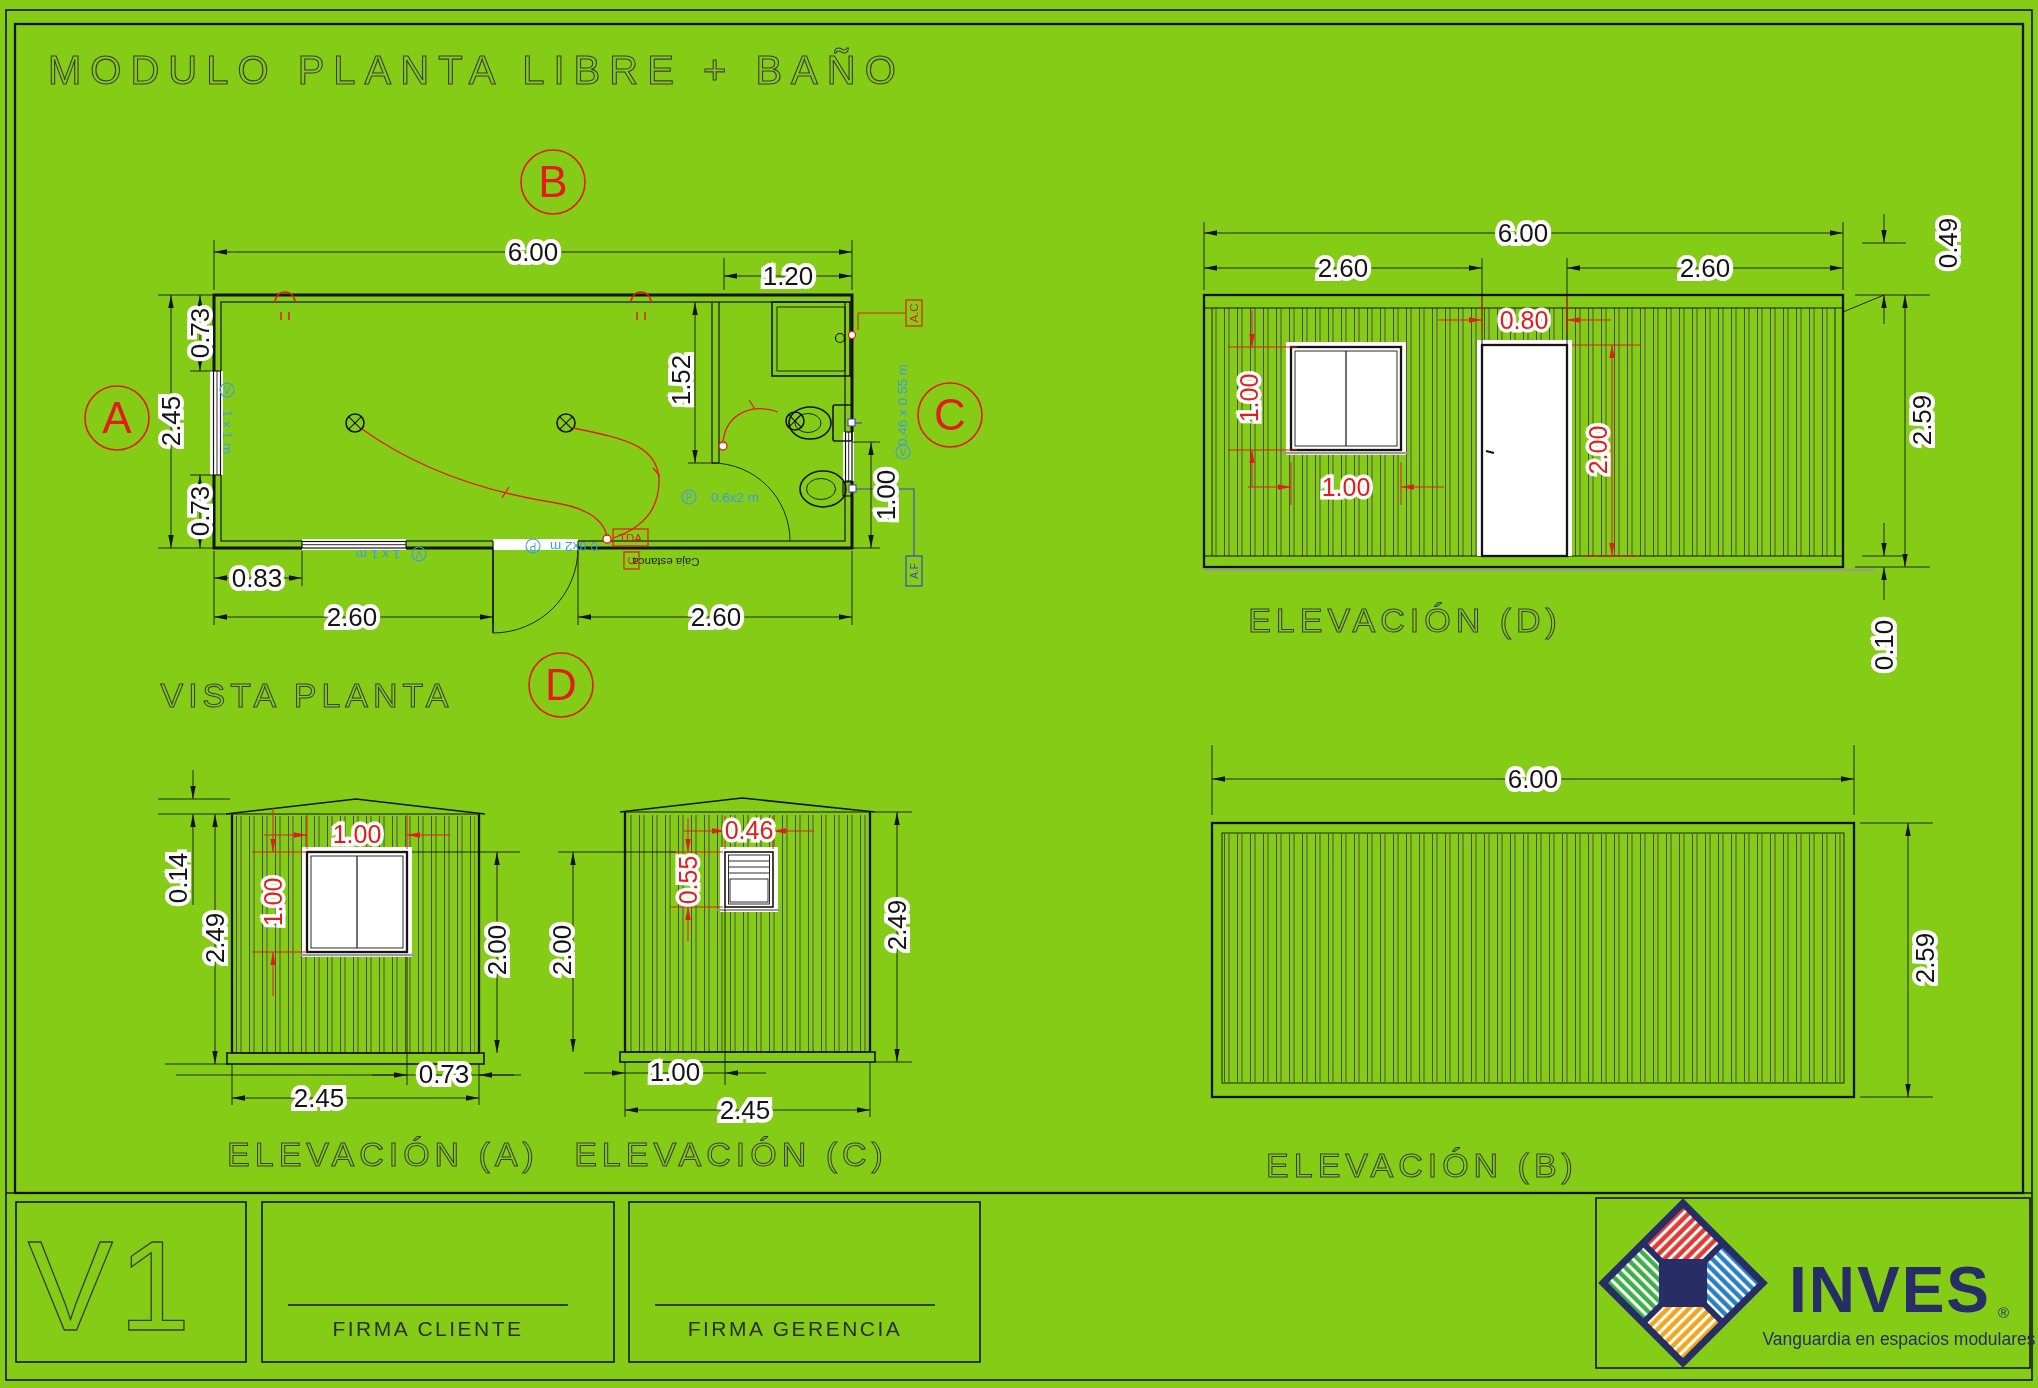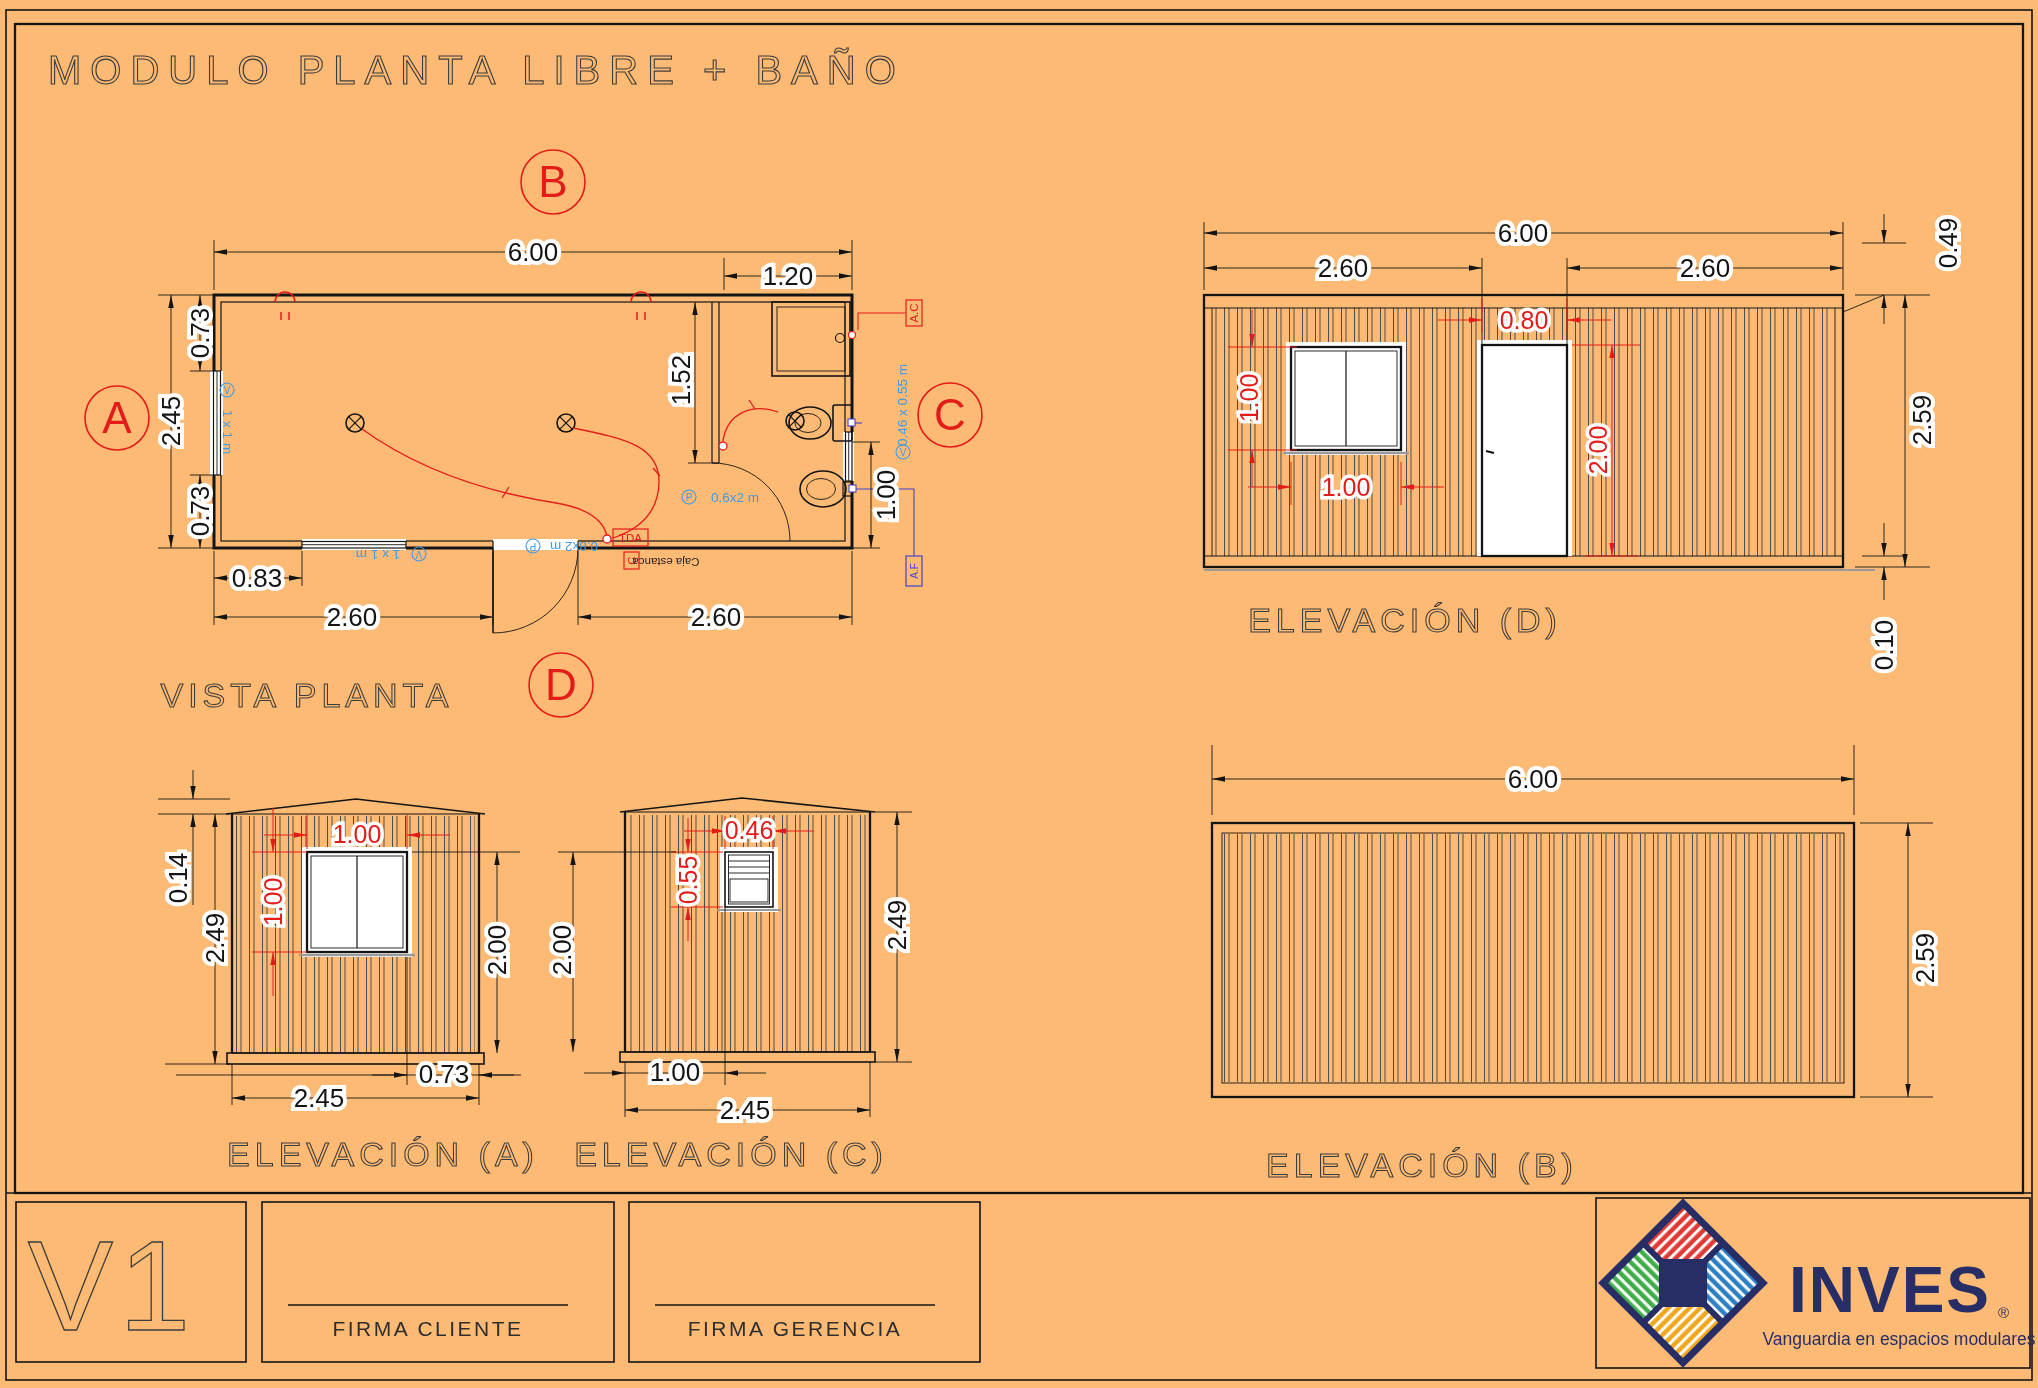--- a/index.html
+++ b/index.html
@@ -1,16 +1,16 @@
 <!DOCTYPE html>
 <html><head>
 <meta charset="utf-8">
 <style>
   html,body{margin:0;padding:0;background:#ffffff;}
-  #page{position:relative;width:2038px;height:1388px;background:#fdba74;overflow:hidden;
+  #page{position:relative;width:2038px;height:1388px;background:#84cc16;overflow:hidden;
         font-family:"Liberation Sans",sans-serif;}
   svg{position:absolute;left:0;top:0;}
   
   .k{stroke:#141414;fill:none}
   .k08{stroke-width:0.9}
   .k1{stroke-width:1.2}
   .k15{stroke-width:1.6}
   .k2{stroke-width:2.3}
   .k3{stroke-width:3}
   .r{stroke:#e31c19;fill:none}

